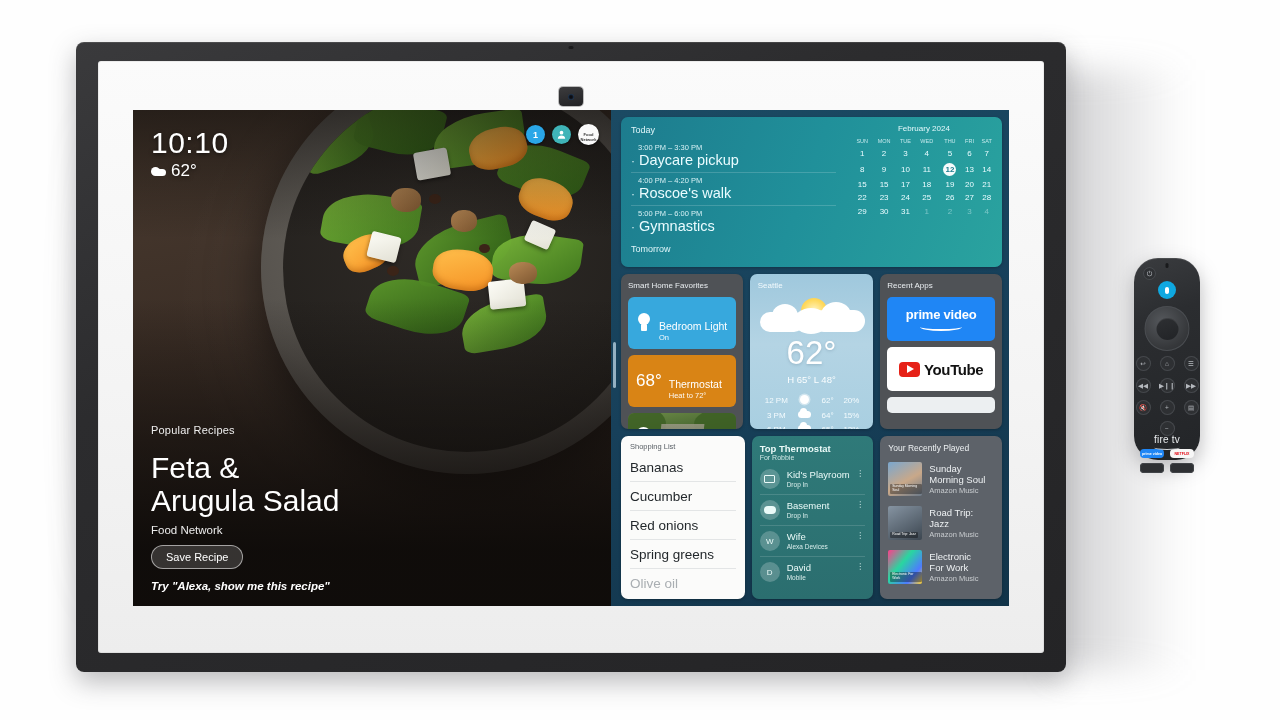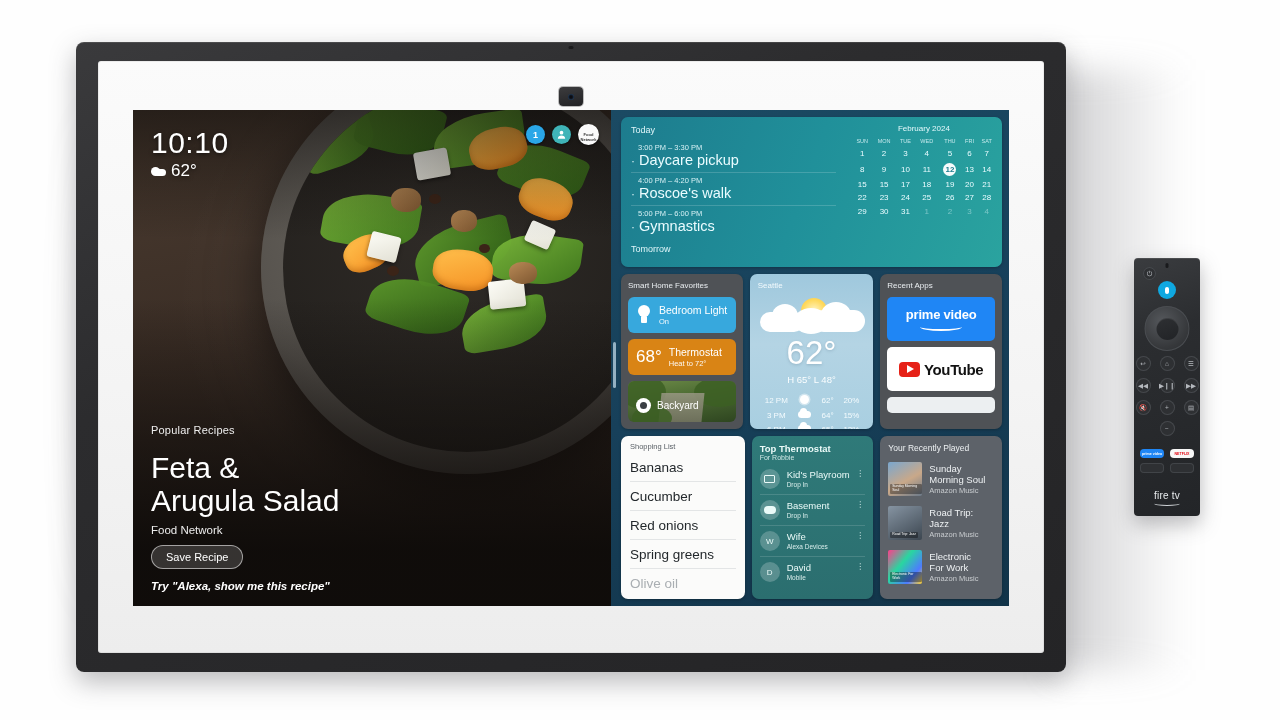--- a/index.html
+++ b/index.html
@@ -207,21 +207,21 @@
     width: 16px; height: 20px; position: relative; flex: none;
   }
   .sh-icon-bulb::before {
     content:""; position:absolute; left:2px; top:0; width:12px; height:12px; border-radius:50%; background:#fff;
   }
   .sh-icon-bulb::after {
     content:""; position:absolute; left:5px; top:11px; width:6px; height:7px; background:#fff; border-radius:1px;
     box-shadow: 0 2px 0 -1px #37a8dd, 0 4px 0 -1px #37a8dd;
   }
   .sh-t { color: #fff; }
-  .sh-t1 { font-size: 10.5px; font-weight: 500; }
+  .sh-t1 { font-size: 10.5px; font-weight: 500; margin-top: 16px; }
   .sh-t2 { font-size: 7.5px; opacity: .95; margin-top: 1px; }
   .thermo-val { font-size: 17px; color: #fff; font-weight: 500; flex: none; }
   .cam-label { position: absolute; left: 8px; bottom: 9px; display: flex; align-items: center; gap: 6px; color: #fff; font-size: 10px; }
   .cam-eye { width: 15px; height: 15px; border-radius: 50%; background: #fff; display: flex; align-items: center; justify-content: center; }
   .cam-eye i { width: 7px; height: 7px; border-radius: 50%; background: #3a3f44; display: block; }
 
   
   .w-weather {
     flex: 1; background: linear-gradient(180deg,#9fc8dd 0%, #b4d4e4 45%, #a9cfe1 100%);
     padding: 7px 8px; position: relative; color: #fff;
@@ -280,22 +280,22 @@
   .mus-art { width: 34px; height: 34px; border-radius: 2px; flex: none; position: relative; overflow: hidden; }
   .mus-art .tag { position: absolute; left: 2px; bottom: 2px; font-size: 3.4px; color: #fff; background: rgba(0,0,0,.35); padding: 1px 2px; border-radius: 1px; line-height: 1.15; }
   .m1 { background: linear-gradient(150deg,#7aa7cf,#c9a889 55%, #6c7a8a); }
   .m2 { background: linear-gradient(150deg,#8694a2,#3c4650); }
   .m3 { background: linear-gradient(130deg,#ff3d8b,#29d6a0 40%, #4e7bff 75%, #ffd02e); }
   .mus-n1 { font-size: 9.5px; line-height: 1.18; }
   .mus-n2 { font-size: 7.5px; opacity: .72; margin-top: 1px; }
 
   
   .remote {
-    position: absolute; left: 1134px; top: 258px; width: 66px; height: 258px;
-    border-radius: 4px;
+    position: absolute; left: 1134px; top: 258px; width: 66px; height: 202px;
+    border-radius: 24px;
     background: linear-gradient(160deg,#3a3c3f 0%, #2b2d30 30%, #232528 100%);
     box-shadow: 0 8px 20px rgba(90,90,95,0.40), inset 0 1px 0 rgba(255,255,255,0.10);
     padding-top: 7px;
   }
   .r-mic-slot { position: absolute; left: 50%; top: 5px; transform: translateX(-50%); width: 3px; height: 5px; border-radius: 2px; background: #191a1c; }
   .r-power { position: absolute; left: 9px; top: 9px; width: 13px; height: 13px; border-radius: 50%; background: #2f3134; box-shadow: inset 0 0 0 1px #474a4e; color: #b9bdc2; font-size: 7px; display: flex; align-items: center; justify-content: center; }
   .r-mic { position: absolute; left: 50%; top: 23px; transform: translateX(-50%); width: 18px; height: 18px; border-radius: 50%; background: #0fa8e0; display: flex; align-items: center; justify-content: center; }
   .r-mic i { display: block; width: 4px; height: 7px; border-radius: 2px; background: #fff; }
   .r-dpad { position: absolute; left: 50%; top: 48px; transform: translateX(-50%); width: 45px; height: 45px; border-radius: 50%; background: radial-gradient(circle at 40% 35%,#55585c,#36383b 65%,#2a2c2f 100%); box-shadow: inset 0 0 0 1px #4a4d51; }
   .r-dpad i { position: absolute; left: 50%; top: 50%; transform: translate(-50%,-50%); width: 22px; height: 22px; border-radius: 50%; background: linear-gradient(160deg,#2e3033,#212326); box-shadow: inset 0 1px 0 rgba(255,255,255,.08); }

